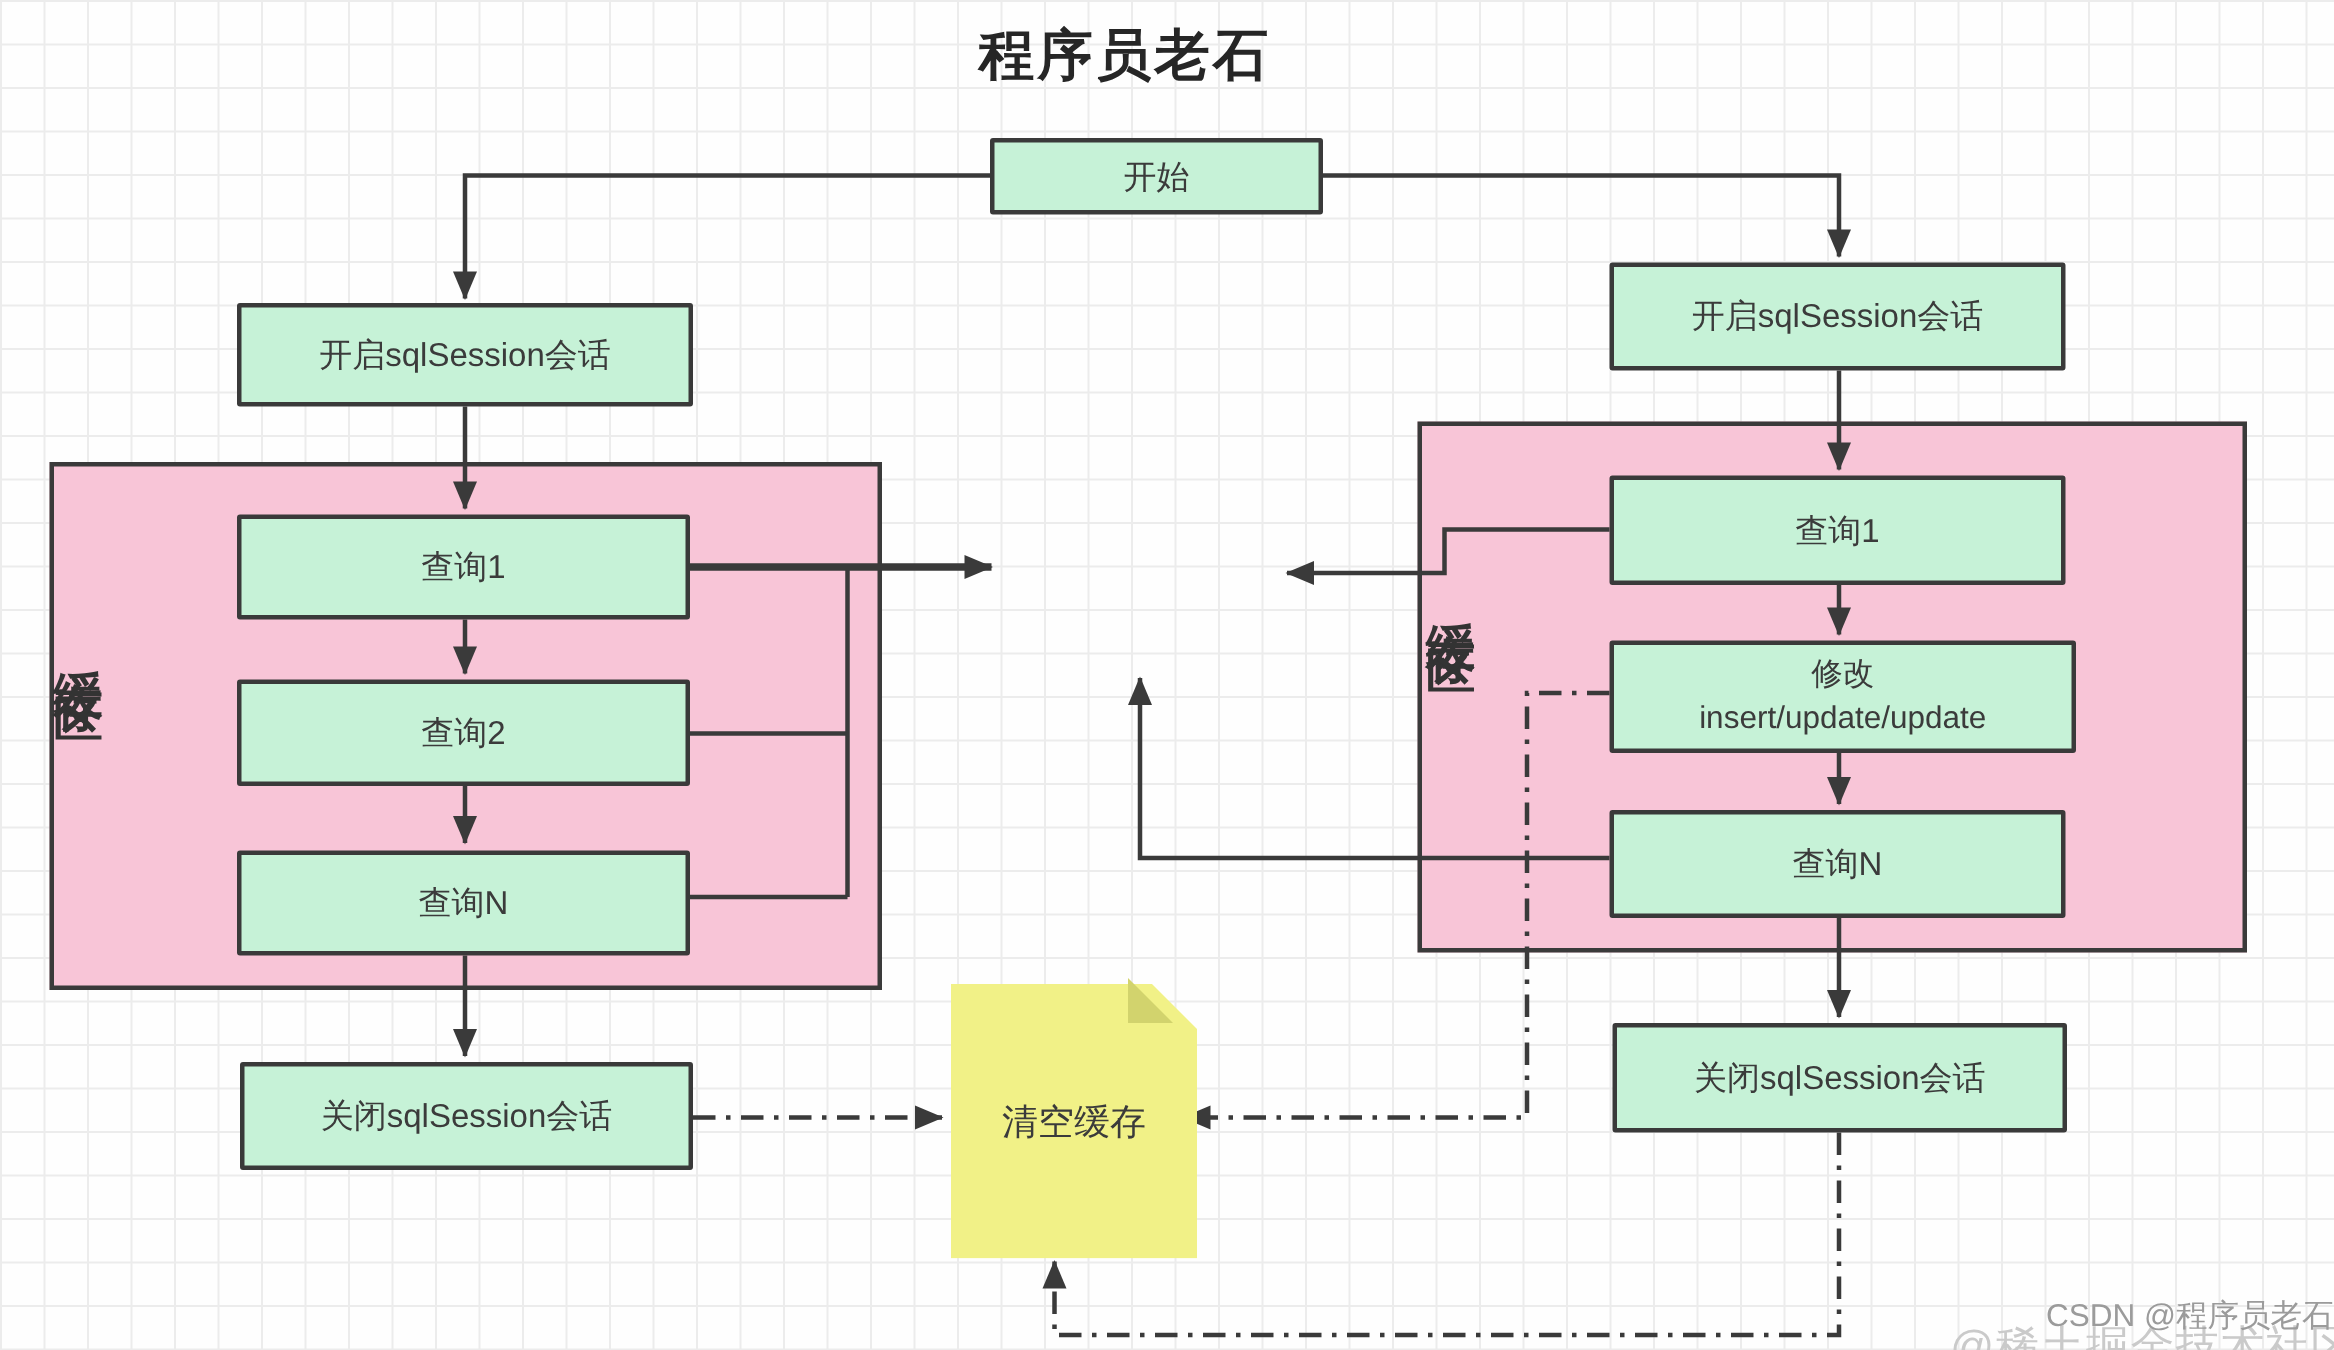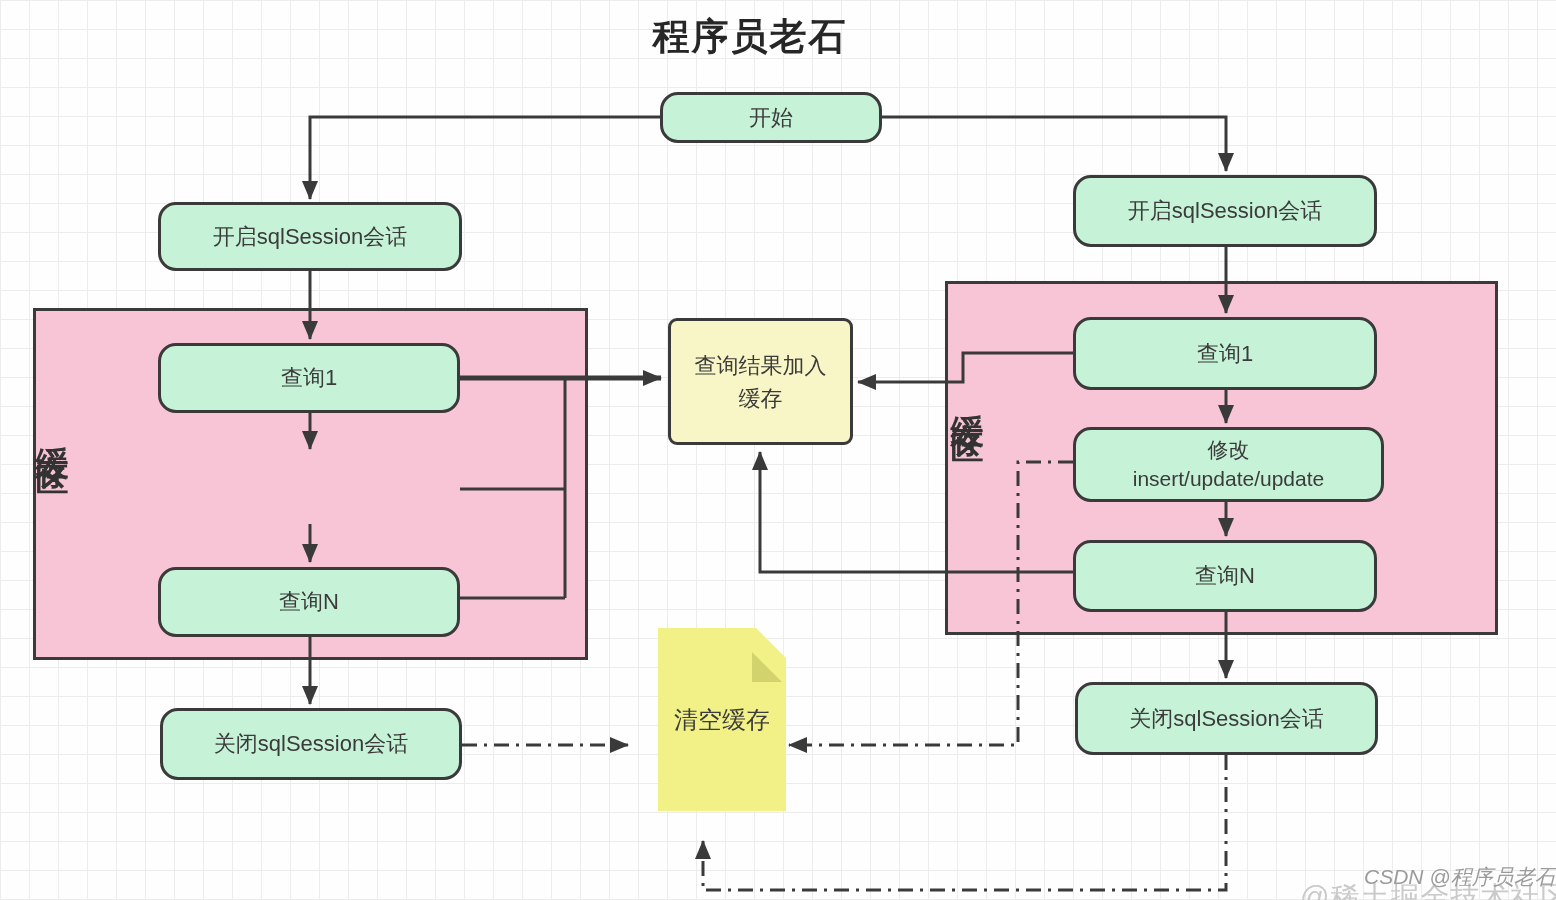--- a/index.html
+++ b/index.html
@@ -19,42 +19,42 @@
     position:absolute;background:var(--region-fill,#f8c5d7);
     border:3px solid var(--line,#3a3a3a);box-sizing:border-box;z-index:1;
   }
   .region-label{
     position:absolute;writing-mode:vertical-rl;text-orientation:upright;
     font-size:33px;font-weight:700;color:#333;letter-spacing:9px;z-index:2;line-height:1;
   }
   .connectors{position:absolute;left:0;top:0;z-index:2;}
   .node{
     position:absolute;background:var(--node-fill,#c6f2d7);
-    border:3px solid var(--line,#3a3a3a);border-radius:18px;box-sizing:border-box;
+    border:3px solid var(--line,#3a3a3a);border-radius:2px;box-sizing:border-box;
     display:flex;flex-direction:column;align-items:center;justify-content:center;
     font-size:22px;color:#3b3b3b;z-index:3;line-height:1.35;
   }
   .result-box{
     position:absolute;background:var(--result-fill,#f8f6c6);
     border:3px solid var(--line,#3a3a3a);border-radius:9px;box-sizing:border-box;
     display:flex;flex-direction:column;align-items:center;justify-content:center;
     font-size:22px;color:#3b3b3b;z-index:3;line-height:1.5;
   }
   .note{
     position:absolute;background:var(--note-fill,#f1f187);z-index:3;
     clip-path:polygon(0 0, calc(100% - 30px) 0, 100% 30px, 100% 100%, 0 100%);
     display:flex;align-items:center;justify-content:center;
     font-size:24px;color:#3b3b3b;
   }
   .note-fold{
     position:absolute;width:30px;height:30px;z-index:4;
     background:var(--note-fold,#d2d36d);
     clip-path:polygon(0 0, 100% 100%, 0 100%);
   }
-  .wm-csdn{position:absolute;left:1364px;top:863px;font-size:21px;color:#9b9b9b;z-index:6;white-space:nowrap;font-style:italic;}
+  .wm-csdn{position:absolute;left:1364px;top:863px;font-size:21px;color:#9b9b9b;z-index:6;white-space:nowrap;}
   .wm-juejin{position:absolute;left:1300px;top:878px;font-size:29px;color:#cacaca;z-index:5;white-space:nowrap;letter-spacing:1px;}
 </style>
 </head>
 <body>
 
 <div class="canvas">
 
   <div class="diagram-title">程序员老石</div>
 
   <div class="region" style="left:33px;top:308px;width:555px;height:352px;"></div>
@@ -91,20 +91,23 @@
 
   <div class="node" style="left:660px;top:92px;width:222px;height:51px;">
     <span>开始</span>
   </div>
   <div class="node" style="left:158px;top:202px;width:304px;height:69px;">
     <span>开启sqlSession会话</span>
   </div>
   <div class="node" style="left:158px;top:343px;width:302px;height:70px;">
     <span>查询1</span>
   </div>
+  <div class="node" style="left:158px;top:453px;width:302px;height:71px;">
+    <span>查询2</span>
+  </div>
   <div class="node" style="left:158px;top:567px;width:302px;height:70px;">
     <span>查询N</span>
   </div>
   <div class="node" style="left:160px;top:708px;width:302px;height:72px;">
     <span>关闭sqlSession会话</span>
   </div>
 
   <div class="node" style="left:1073px;top:175px;width:304px;height:72px;">
     <span>开启sqlSession会话</span>
   </div>
@@ -115,26 +118,22 @@
     <span>修改</span>
     <span>insert/update/update</span>
   </div>
   <div class="node" style="left:1073px;top:540px;width:304px;height:72px;">
     <span>查询N</span>
   </div>
   <div class="node" style="left:1075px;top:682px;width:303px;height:73px;">
     <span>关闭sqlSession会话</span>
   </div>
 
-  <div class="result-box" style="left:668px;top:318px;width:185px;height:127px;">
-    <span>查询结果加入</span>
-    <span>缓存</span>
-  </div>
 
-  <div class="note" style="left:634px;top:628px;width:128px;height:183px;margin-left:24px;">
+  <div class="note" style="left:634px;top:656px;width:164px;height:183px;">
     <span>清空缓存</span>
   </div>
   <div class="note-fold" style="left:752px;top:652px;"></div>
 
   <div class="wm-csdn">CSDN @程序员老石</div>
   <div class="wm-juejin">@稀土掘金技术社区</div>
 
 </div>
 
 </body></html>

